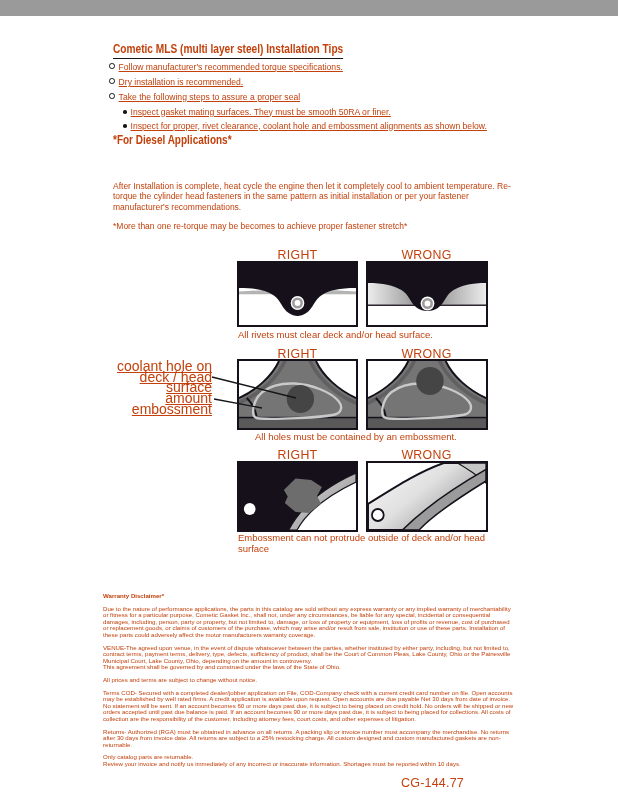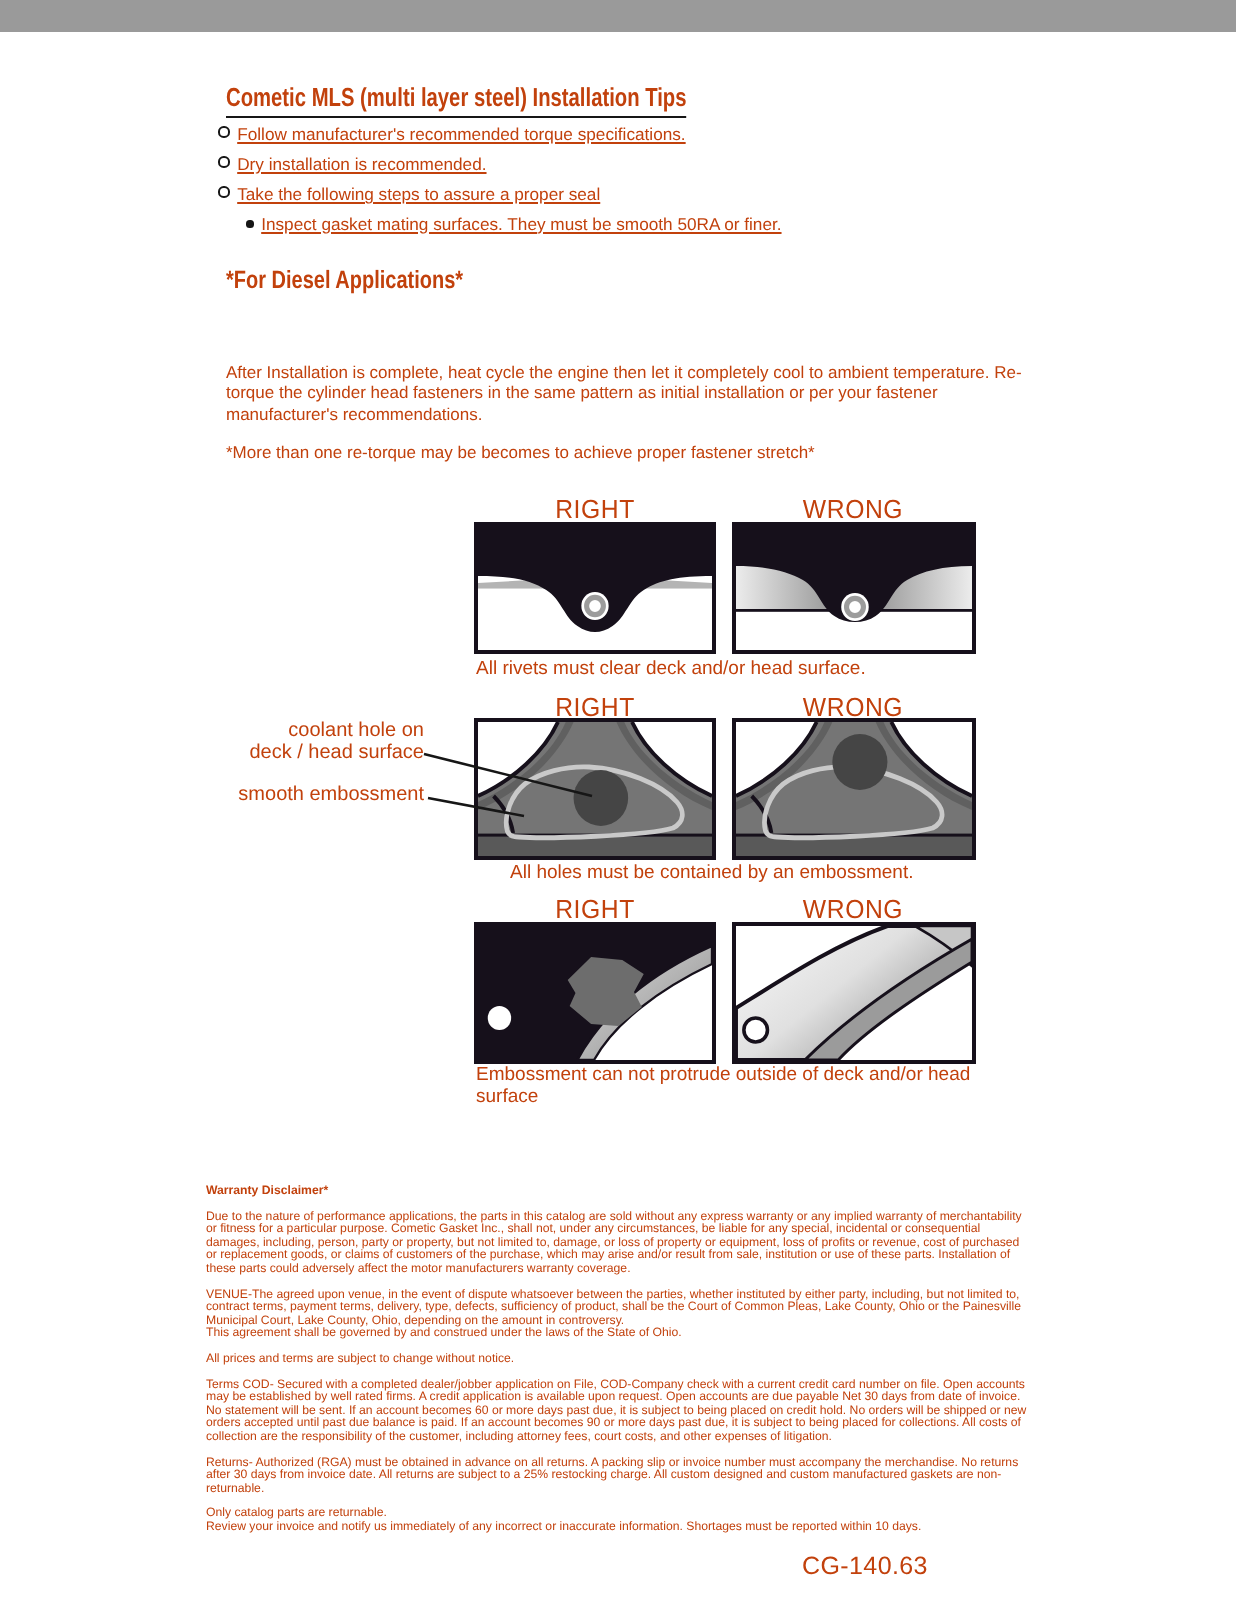--- a/index.html
+++ b/index.html
@@ -30,40 +30,41 @@
   #para1 { top:134px; }
   #para2 { top:165px; }
   #note  { top:205px; width:410px; }
 
   
   .dlabel { width:121px; text-align:center; font-size:13px; letter-spacing:.3px;
     transform:scaleX(.95); transform-origin:center; white-space:nowrap; }
   .panel { border:2.2px solid #16101b; background:#fff; box-sizing:border-box; }
   .panel svg { display:block; width:100%; height:100%; }
   .dcaption { font-size:9.5px; line-height:10.6px; }
-  .ann { text-align:right; font-size:10px; line-height:10.5px; }
+  .ann { text-align:right; font-size:14px; line-height:10.5px;text-decoration:underline; }
 
   
   #disclaimer { left:103px; top:577px; width:413px; font-size:6.1px; line-height:6.6px; }
   #disclaimer .blk { margin-bottom:6px; }
   #disclaimer .hd { font-weight:bold; }
 
   #page-code { left:401px; top:760px; font-size:12.5px; letter-spacing:.2px; }
 </style>
 </head>
 <body>
 
 <div class="page">
 
   <div class="abs" id="title">Cometic MLS (multi layer steel) Installation Tips</div>
 
   <div class="abs tipline" style="top:46px"><span class="bullet-o"></span><span>Follow manufacturer's recommended torque specifications.</span></div>
   <div class="abs tipline" style="top:61px"><span class="bullet-o"></span><span>Dry installation is recommended.</span></div>
   <div class="abs tipline" style="top:76px"><span class="bullet-o"></span><span>Take the following steps to assure a proper seal</span></div>
   <div class="abs tipline sub" style="top:90.5px"><span class="bullet-f"></span><span>Inspect gasket mating surfaces.  They must be smooth 50RA or finer.</span></div>
+  <div class="abs tipline sub" style="top:104.5px"><span class="bullet-f"></span><span>Inspect for proper, rivet clearance, coolant hole and embossment alignments as shown below.</span></div>
 
   <div class="abs" id="diesel-h">*For Diesel Applications*</div>
   <div class="abs bodypara" id="para2">After Installation is complete, heat cycle the engine then let it completely cool to ambient temperature. Re-torque the cylinder head fasteners in the same pattern as initial installation or per your fastener manufacturer's recommendations.</div>
   <div class="abs bodypara" id="note">*More than one re-torque may be becomes to achieve proper fastener stretch*</div>
 
   <div class="abs dlabel" style="left:237px; top:231px">RIGHT</div>
   <div class="abs dlabel" style="left:366px; top:231px">WRONG</div>
 
   <div class="abs panel" style="left:237px; top:245px; width:121px; height:66px">
     <svg viewBox="0 0 120 62" preserveAspectRatio="none">
@@ -96,21 +97,21 @@
   </div>
   <div class="abs dcaption" style="left:238px; top:314px">All rivets must clear deck and/or head surface.</div>
 
   <div class="abs dlabel" style="left:237px; top:330px">RIGHT</div>
   <div class="abs dlabel" style="left:366px; top:330px">WRONG</div>
 
   <div class="abs ann" style="left:98px; top:345px; width:114px">
     <div>coolant hole on</div>
     <div>deck / head surface</div>
   </div>
-  <div class="abs ann" style="left:98px; top:377px; width:114px">smooth embossment</div>
+  <div class="abs ann" style="left:98px; top:377px; width:114px">amount embossment</div>
 
   <div class="abs panel" style="left:237px; top:343px; width:121px; height:71px">
     <svg viewBox="0 0 120 67" preserveAspectRatio="none">
       <rect width="120" height="67" fill="#757575"></rect>
       <rect y="57" width="120" height="10" fill="#595959"></rect>
       <rect y="55.8" width="120" height="1.5" fill="#16101b"></rect>
       <path d="M45,0 C38,16 20,31 0,40 L0,44 C22,35 41,18 49,0 Z" fill="#606060"></path>
       <path d="M0,0 L41,0 C34,15 18,29 0,37 Z" fill="#ffffff"></path>
       <path d="M41,0 C34,15 18,29 0,37" fill="none" stroke="#16101b" stroke-width="2"></path>
       <path d="M75,0 C82,16 100,31 120,40 L120,44 C98,35 79,18 71,0 Z" fill="#606060"></path>
@@ -190,15 +191,15 @@
     </div>
     <div class="blk">All prices and terms are subject to change without notice.</div>
     <div class="blk">Terms COD- Secured with a completed dealer/jobber application on File, COD-Company check with a current credit card number on file.  Open accounts may be established by well rated firms.  A credit application is available upon request.  Open accounts are due payable Net 30 days from date of invoice.  No statement will be sent.  If an account becomes 60 or more days past due, it is subject to being placed on credit hold.  No orders will be shipped or new orders accepted until past due balance is paid.  If an account becomes 90 or more days past due, it is subject to being placed for collections.  All costs of collection are the responsibility of the customer, including attorney fees, court costs, and other expenses of litigation.</div>
     <div class="blk">Returns- Authorized (RGA) must be obtained in advance on all returns.  A packing slip or invoice number must accompany the merchandise.  No returns after 30 days from invoice date.  All returns are subject to a 25% restocking charge.  All custom designed and custom manufactured gaskets are non-returnable.</div>
     <div class="blk">
       <div>Only catalog parts are returnable.</div>
       <div>Review your invoice and notify us immediately of any incorrect or inaccurate information.  Shortages must be reported within 10 days.</div>
     </div>
   </div>
 
-  <div class="abs" id="page-code">CG-140.63</div>
+  <div class="abs" id="page-code">CG-144.77</div>
 
 </div>
 
 </body></html>

